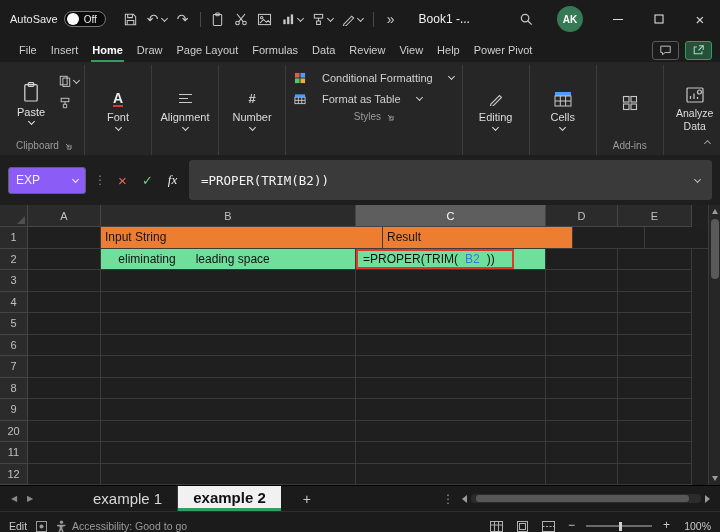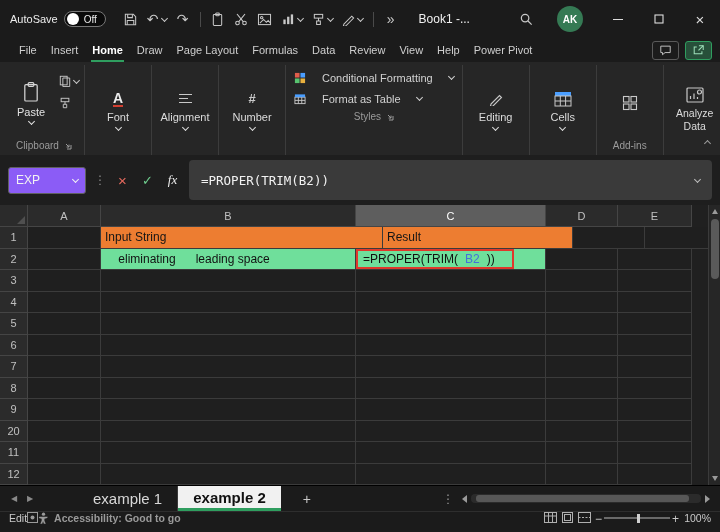--- a/index.html
+++ b/index.html
@@ -132,22 +132,22 @@
   .sheet-more { color:#9a9a9a; margin-left:auto; padding:0 8px; font-size:12px; }
   .hscroll { display:flex; align-items:center; gap:4px; width:252px; padding-right:4px; }
   .harrow { width:0; height:0; border-top:4px solid transparent; border-bottom:4px solid transparent; }
   .harrow.left  { border-right:5px solid #9a9a9a; }
   .harrow.right { border-left:5px solid #9a9a9a; }
   .htrack { flex:1; height:9px; background:#2b2b2b; border-radius:4px; position:relative; }
   .hthumb { position:absolute; left:5px; right:12px; top:1px; bottom:1px; background:#575757; border-radius:3px; }
 
   
   .statusbar { position:absolute; top:511px; left:0; right:0; height:21px; background:#1b1b1b;
-               border-top:1px solid #2e2e2e; display:flex; align-items:flex-start; padding:0 9px;
-               font-size:10.5px; color:#c9c9c9; }
+               border-top:1px solid #2e2e2e; display:flex; align-items:flex-end; padding:0 9px;
+               gap:9px; font-size:10.5px; color:#c9c9c9; }
   .sb-icon { display:flex; align-items:center; color:#9a9a9a; }
   .view-icon { display:flex; align-items:center; color:#b0b0b0; padding:0 2px; }
   .zoom-btn { font-size:12px; color:#c9c9c9; padding:0 2px; }
   .zoom-slider { width:66px; height:12px; position:relative; display:flex; align-items:center; }
   .ztrack { width:100%; height:2px; background:#6a6a6a; }
   .zthumb { position:absolute; left:50%; top:2px; width:3px; height:9px; background:#d0d0d0; }
   .zoom-pct { min-width:30px; text-align:right; }
 </style>
 </head>
 <body>
@@ -585,21 +585,21 @@
       <svg width="11" height="11" viewBox="0 0 11 11">
           <rect x="0.5" y="0.5" width="10" height="10" fill="none" stroke="#9a9a9a"></rect>
           <circle cx="5.5" cy="5.5" r="2" fill="#9a9a9a"></circle>
         </svg>
     </span>
     <span class="sb-icon">
       <svg width="11" height="12" viewBox="0 0 12 13" fill="#9a9a9a">
           <circle cx="6" cy="2.3" r="1.8"></circle>
           <path d="M1.5 5.2h9l-.4 1.4-3.1.6v2.3l1.5 3.2H6.4L5.5 10l-.9 2.7H2.5L4 9.5V7.2l-3.1-.6z"></path>
         </svg>
-      <span style="margin-left:5px;font-weight:bold;">Accessibility: Good to go</span>
+      <span style="margin-left:5px;">Accessibility: Good to go</span>
     </span>
     <div class="spacer"></div>
     <span class="view-icon">
       <svg width="13" height="11" viewBox="0 0 13 11" fill="none" stroke="currentColor">
           <rect x="0.5" y="0.5" width="12" height="10"></rect>
           <path d="M0.5 4h12M4.5 0.5v10M8.5 0.5v10"></path>
         </svg>
     </span>
     <span class="view-icon">
       <svg width="13" height="11" viewBox="0 0 13 11" fill="none" stroke="currentColor">

